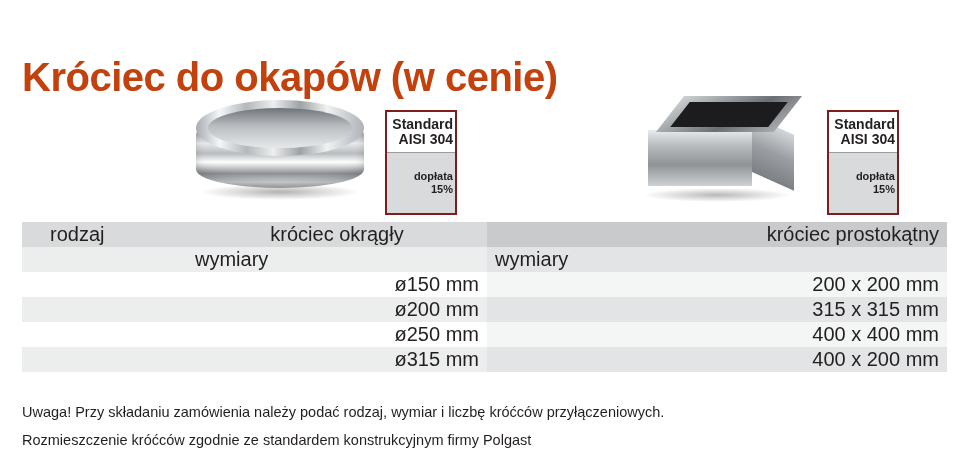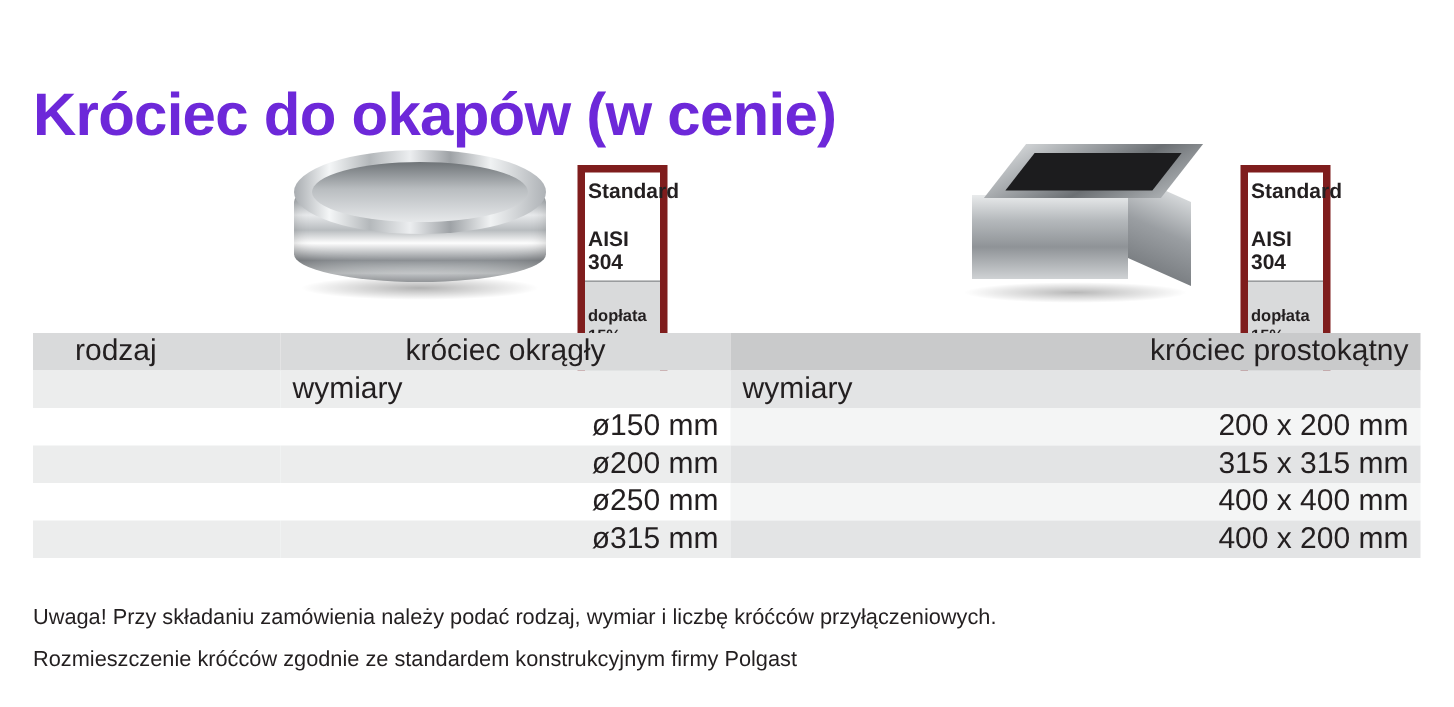--- a/index.html
+++ b/index.html
@@ -24,21 +24,21 @@
   }
 
   
   .title {
     position: absolute;
     left: 22px;
     top: 26px;
     font-size: 40px;
     line-height: 48px;
     font-weight: 700;
-    color: #6d28d9;
+    color: #c2410c;
     letter-spacing: -0.5px;
     white-space: nowrap;
   }
 
   
   .illustrations {
     position: absolute;
     left: 0;
     top: 92px;
     width: 969px;
@@ -145,36 +145,36 @@
     bottom: -2px;
     width: 150px;
     height: 14px;
     border-radius: 50%;
     background: radial-gradient(ellipse at center, rgba(0,0,0,.28) 0%, rgba(0,0,0,0) 70%);
   }
 
   
   .badge {
     position: absolute;
-    width: 60px;
-    border: 5px solid #7f1d1d;
+    width: 72px;
+    border: 2px solid #7f1d1d;
     background: #ffffff;
     box-sizing: border-box;
-    text-align: left;
+    text-align: right;
     font-weight: 700;
   }
   .badge.round { left: 385px; top: 18px; }
   .badge.rect  { left: 827px; top: 18px; }
   .badge .std {
     padding: 5px 2px 5px;
     font-size: 14px;
     line-height: 15px;
     color: #231f20;
   }
-  .badge .std .l2 { display: block; margin-top: 17px; }
+  .badge .std .l2 { display: block; }
   .badge .surcharge {
     border-top: 1px solid #9a9c9e;
     background: #d9dadb;
     font-size: 11px;
     line-height: 13px;
     padding: 17px 2px;
     color: #231f20;
   }
 
   

